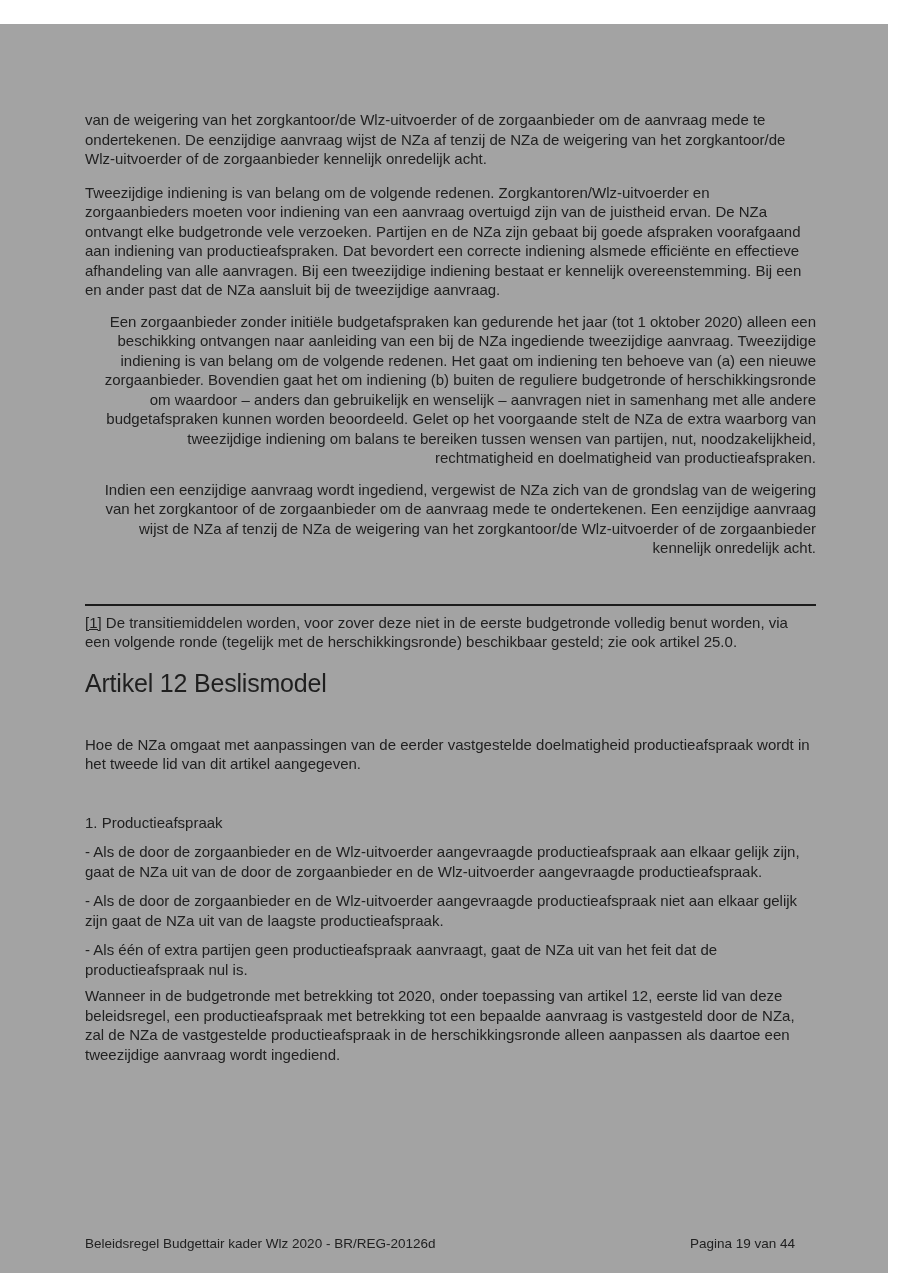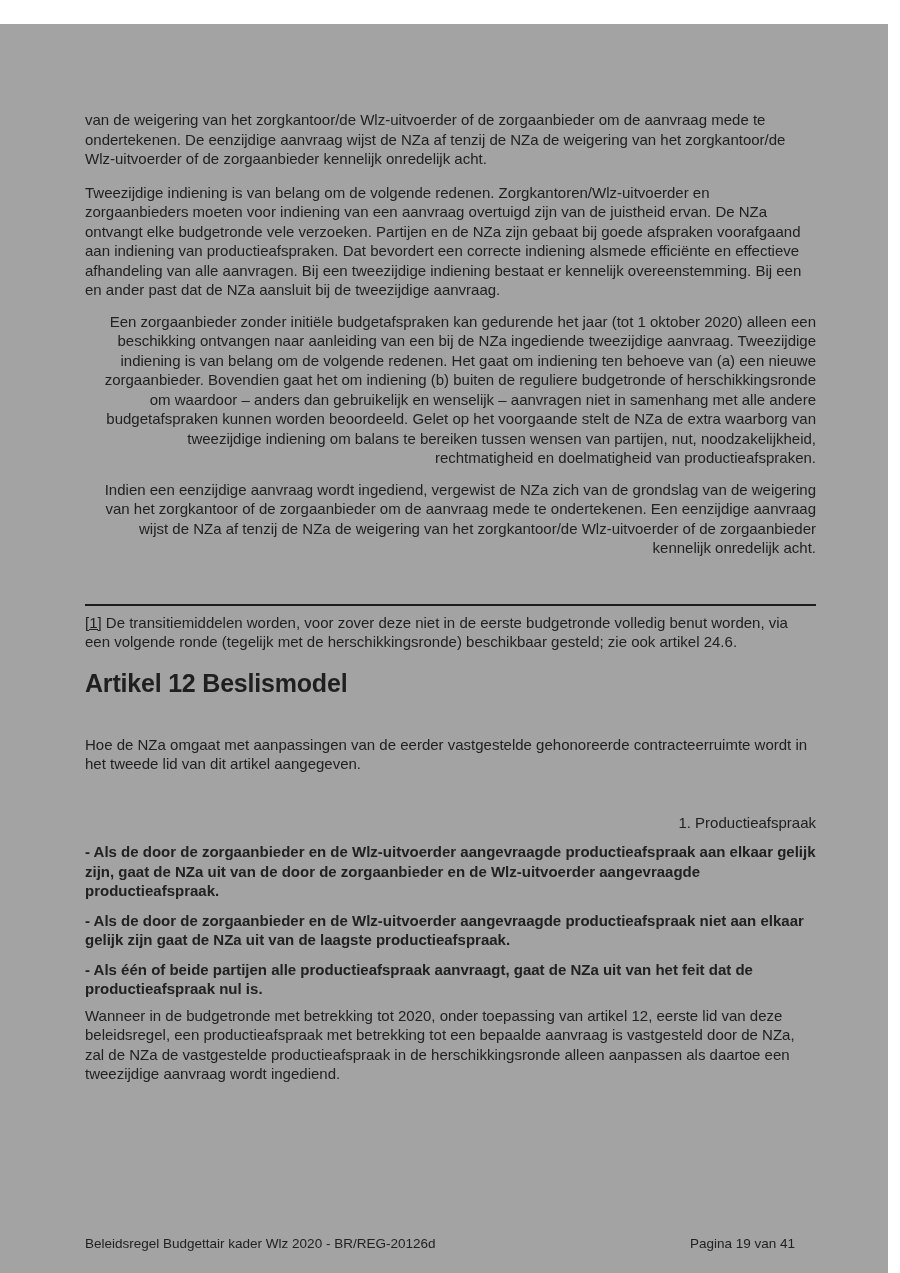--- a/index.html
+++ b/index.html
@@ -25,21 +25,21 @@
   .body {
     font-size: 15px;
     line-height: 19.5px;
     margin: 0;
     color: #212121;
     text-align: left;
   }
   .heading {
     font-size: 25px;
     line-height: 30px;
-    font-weight: 700;
+    font-weight: 400;
     letter-spacing: -0.2px;
     margin: 16px 0 0 0;
     color: #1f1f1f;
   }
   .fn-rule {
     border: none;
     border-top: 2px solid #1c1c1c;
     width: 100%;
     margin: 46px 0 0 0;
   }
@@ -52,53 +52,53 @@
     position: absolute;
     left: 85px; right: 93px;
     top: 1211px;
     display: flex;
     justify-content: space-between;
     font-size: 13.5px;
     line-height: 17px;
     color: #212121;
   }
   .mt-7  { margin-top: 7px; }
-  .mt-10 { margin-top: 10px; font-weight: bold; }
+  .mt-10 { margin-top: 10px; }
   .mt-12 { margin-top: 12px; text-align: right; }
   .mt-14 { margin-top: 14px; }
   .mt-21 { margin-top: 21px; }
   .mt-37 { margin-top: 37px; }
-  .mt-39 { margin-top: 39px; text-align: right; }
+  .mt-39 { margin-top: 39px; }
   .mt-40 { margin-top: 40px; }
 </style>
 </head>
 <body>
 
 <div class="page">
   <main class="content">
 
     <p class="body">van de weigering van het zorgkantoor/de Wlz-uitvoerder of de zorgaanbieder om de aanvraag mede te ondertekenen. De eenzijdige aanvraag wijst de NZa af tenzij de NZa de weigering van het zorgkantoor/de Wlz-uitvoerder of de zorgaanbieder kennelijk onredelijk acht.</p>
     <p class="body mt-14">Tweezijdige indiening is van belang om de volgende redenen. Zorgkantoren/Wlz-uitvoerder en zorgaanbieders moeten voor indiening van een aanvraag overtuigd zijn van de juistheid ervan. De NZa ontvangt elke budgetronde vele verzoeken. Partijen en de NZa zijn gebaat bij goede afspraken voorafgaand aan indiening van productieafspraken. Dat bevordert een correcte indiening alsmede efficiënte en effectieve afhandeling van alle aanvragen. Bij een tweezijdige indiening bestaat er kennelijk overeenstemming. Bij een en ander past dat de NZa aansluit bij de tweezijdige aanvraag.</p>
     <p class="body mt-12">Een zorgaanbieder zonder initiële budgetafspraken kan gedurende het jaar (tot 1 oktober 2020) alleen een beschikking ontvangen naar aanleiding van een bij de NZa ingediende tweezijdige aanvraag. Tweezijdige indiening is van belang om de volgende redenen. Het gaat om indiening ten behoeve van (a) een nieuwe zorgaanbieder. Bovendien gaat het om indiening (b) buiten de reguliere budgetronde of herschikkingsronde om waardoor – anders dan gebruikelijk en wenselijk – aanvragen niet in samenhang met alle andere budgetafspraken kunnen worden beoordeeld. Gelet op het voorgaande stelt de NZa de extra waarborg van tweezijdige indiening om balans te bereiken tussen wensen van partijen, nut, noodzakelijkheid, rechtmatigheid en doelmatigheid van productieafspraken.</p>
     <p class="body mt-12">Indien een eenzijdige aanvraag wordt ingediend, vergewist de NZa zich van de grondslag van de weigering van het zorgkantoor of de zorgaanbieder om de aanvraag mede te ondertekenen. Een eenzijdige aanvraag wijst de NZa af tenzij de NZa de weigering van het zorgkantoor/de Wlz-uitvoerder of de zorgaanbieder kennelijk onredelijk acht.</p>
 
     <hr class="fn-rule">
 
-    <p class="body mt-7"><a class="fn-marker">[1]</a> <span>De transitiemiddelen worden, voor zover deze niet in de eerste budgetronde volledig benut worden, via een volgende ronde (tegelijk met de herschikkingsronde) beschikbaar gesteld; zie ook artikel 24.6.</span></p>
+    <p class="body mt-7"><a class="fn-marker">[1]</a> <span>De transitiemiddelen worden, voor zover deze niet in de eerste budgetronde volledig benut worden, via een volgende ronde (tegelijk met de herschikkingsronde) beschikbaar gesteld; zie ook artikel 25.0.</span></p>
 
     <h1 class="heading">Artikel 12 Beslismodel</h1>
 
-    <p class="body mt-37">Hoe de NZa omgaat met aanpassingen van de eerder vastgestelde gehonoreerde contracteerruimte wordt in het tweede lid van dit artikel aangegeven.</p>
+    <p class="body mt-37">Hoe de NZa omgaat met aanpassingen van de eerder vastgestelde doelmatigheid productieafspraak wordt in het tweede lid van dit artikel aangegeven.</p>
 
     <p class="body mt-39">1. Productieafspraak</p>
     <p class="body mt-10">- Als de door de zorgaanbieder en de Wlz-uitvoerder aangevraagde productieafspraak aan elkaar gelijk zijn, gaat de NZa uit van de door de zorgaanbieder en de Wlz-uitvoerder aangevraagde productieafspraak.</p>
     <p class="body mt-10">- Als de door de zorgaanbieder en de Wlz-uitvoerder aangevraagde productieafspraak niet aan elkaar gelijk zijn gaat de NZa uit van de laagste productieafspraak.</p>
-    <p class="body mt-10">- Als één of beide partijen alle productieafspraak aanvraagt, gaat de NZa uit van het feit dat de productieafspraak nul is.</p>
+    <p class="body mt-10">- Als één of extra partijen geen productieafspraak aanvraagt, gaat de NZa uit van het feit dat de productieafspraak nul is.</p>
 
     <p class="body mt-7">Wanneer in de budgetronde met betrekking tot 2020, onder toepassing van artikel 12, eerste lid van deze beleidsregel, een productieafspraak met betrekking tot een bepaalde aanvraag is vastgesteld door de NZa, zal de NZa de vastgestelde productieafspraak in de herschikkingsronde alleen aanpassen als daartoe een tweezijdige aanvraag wordt ingediend.</p>
 
   </main>
 
   <footer class="footer">
     <span>Beleidsregel Budgettair kader Wlz 2020 - BR/REG-20126d</span>
-    <span>Pagina 19 van 41</span>
+    <span>Pagina 19 van 44</span>
   </footer>
 </div>
 
 </body></html>

